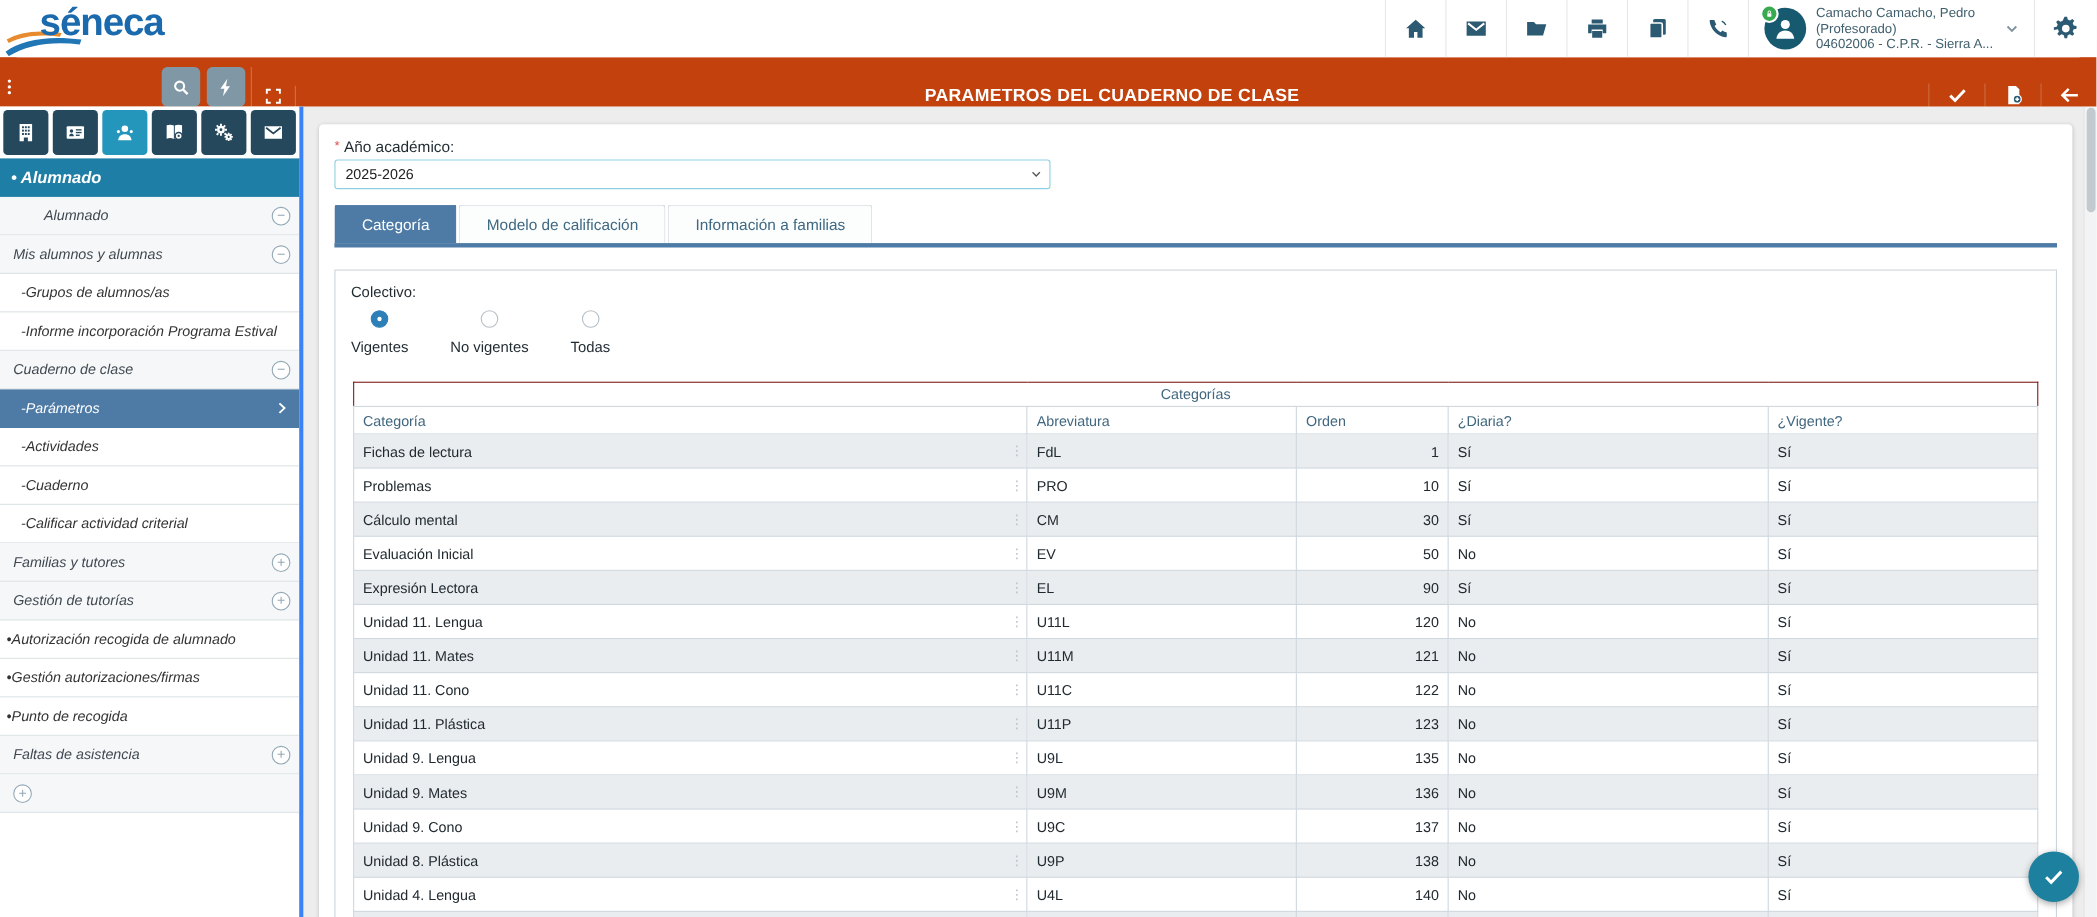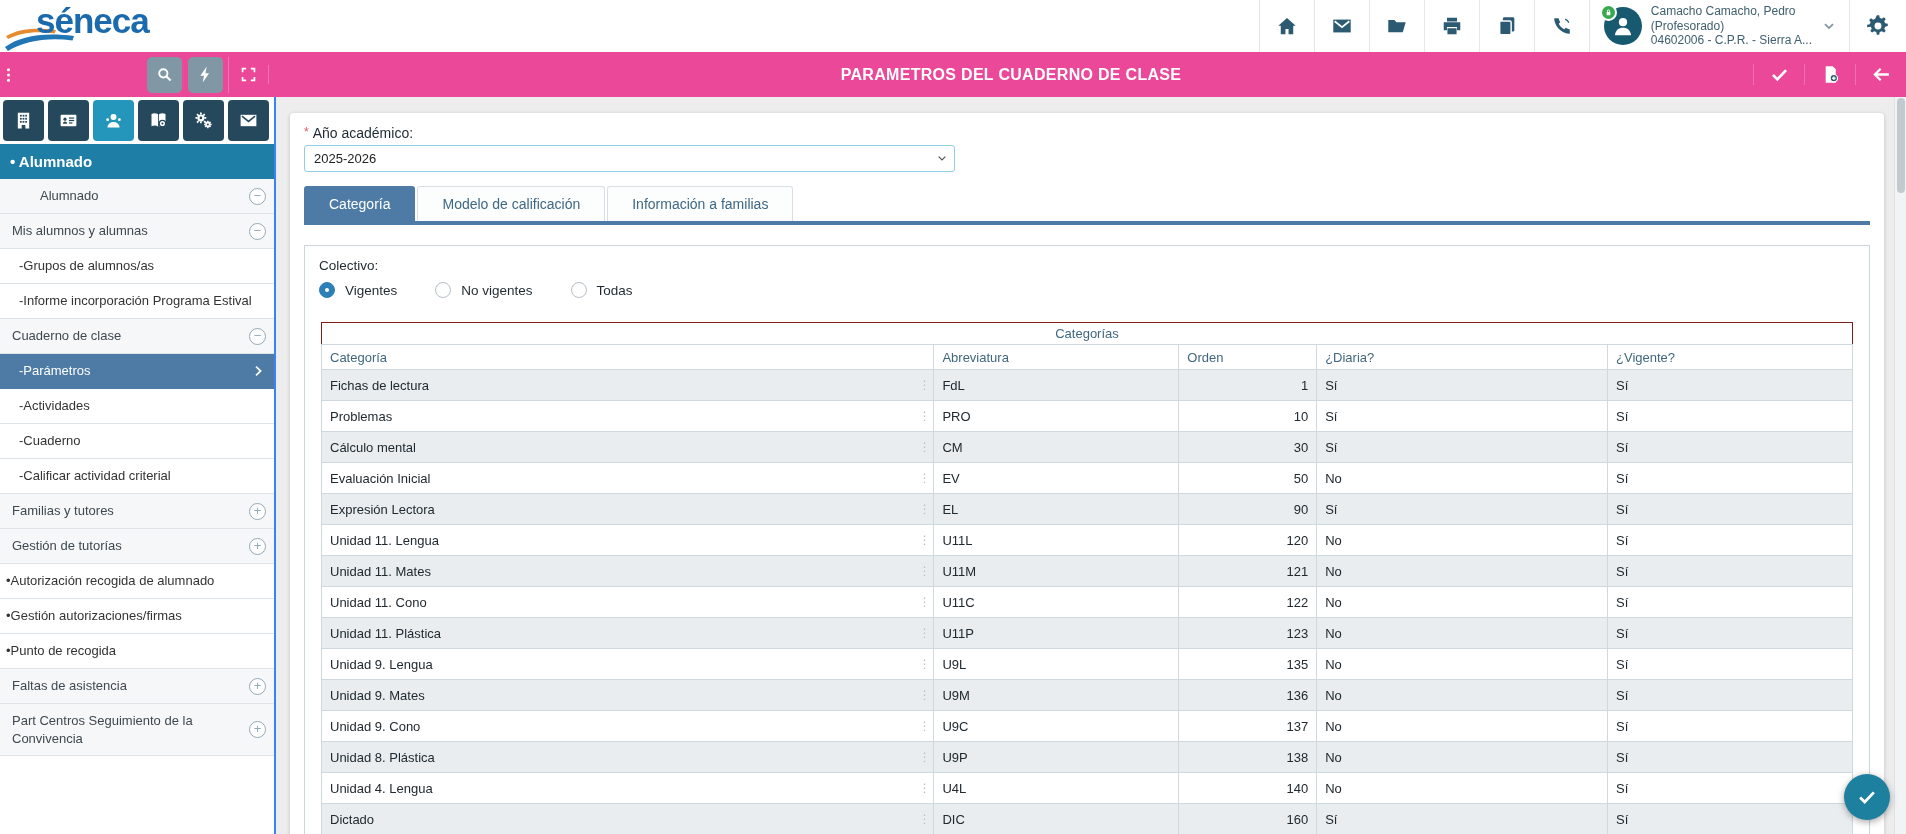--- a/index.html
+++ b/index.html
@@ -14,35 +14,35 @@
   .hicon-bar { display:flex; align-items:center; height:100%; }
   .hsep { width:1px; height:52px; background:#e5e7e9; }
   .hicon { width:54px; height:52px; display:flex; align-items:center; justify-content:center; background:none; border:none; cursor:pointer; }
   .user-block { display:flex; align-items:center; gap:9px; padding:0 12px 0 14px; cursor:pointer; height:100%; }
   .avatar { width:38px; height:38px; border-radius:50%; background:#17596f; position:relative; display:flex; align-items:center; justify-content:center; flex-shrink:0; }
   .avatar-badge { position:absolute; top:-3px; left:-4px; width:17px; height:17px; border-radius:50%; background:#38a94f; border:2px solid #fff; display:flex; align-items:center; justify-content:center; }
   .user-text { font-size:12px; color:#41606e; line-height:1.22; max-width:218px; white-space:nowrap; }
   .gear-btn { width:56px; height:52px; display:flex; align-items:center; justify-content:center; background:none; border:none; cursor:pointer; }
 
   
-  .titlebar { height:45px; background:#ec4899; display:flex; align-items:center; color:#fff; }
+  .titlebar { height:45px; background:#c2410c; display:flex; align-items:flex-end; color:#fff; }
   .tb-left { width:229px; display:flex; align-items:center; gap:6px; padding:0 5px 0 4px; border-right:1px solid rgba(255,255,255,.25); flex-shrink:0; }
   .tb-spacer { flex:1; }
   .dots-btn { background:none; border:none; cursor:pointer; display:flex; align-items:center; }
   .sq-btn { width:35px; height:36px; border-radius:5px; background:#8097a6; border:none; display:flex; align-items:center; justify-content:center; cursor:pointer; }
   .fs-wrap { width:40px; display:flex; align-items:center; justify-content:center; border-right:1px solid rgba(255,255,255,.25); flex-shrink:0; background:none; border-top:none; border-bottom:none; border-left:none; cursor:pointer; }
   .tb-title { flex:1; display:flex; align-items:center; justify-content:center; font-size:16px; font-weight:bold; letter-spacing:.3px; }
   .tb-actions { display:flex; align-items:stretch; }
   .tb-act { width:51px; display:flex; align-items:center; justify-content:center; background:none; border:none; border-left:1px solid rgba(255,255,255,.22); cursor:pointer; }
 
   
   .content { display:flex; height:737px; }
 
   
-  .sidebar { width:276px; background:#fff; display:flex; flex-direction:column; flex-shrink:0; border-right:2px solid #3b82f6; }
+  .sidebar { width:276px; background:#fff; display:flex; flex-direction:column; flex-shrink:0; border-right:4px solid #3b82f6;font-style:italic; }
   .side-tabs { height:47px; background:#fff; display:flex; gap:4px; padding:3px 0 3px 3px; }
   .side-tab { width:41px; height:41px; border-radius:4px; background:#26485d; border:none; display:flex; align-items:center; justify-content:center; cursor:pointer; }
   .side-tab.active { background:#2496bb; }
   .side-header { background:#1e7ea6; color:#fff; font-weight:bold; font-size:15px; padding:9px 10px; }
   .menu { flex:1; overflow:hidden; }
   .menu-item { display:flex; align-items:center; justify-content:space-between; padding:8px 8px 8px 6px; border-bottom:1px solid #dde3e6; font-size:13px; color:#333; cursor:pointer; min-height:35px; }
   .menu-item.group { background:#f6f7f8; color:#3f4850;padding-left:40px; }
   .menu-item.active { background:#4d7ba6; color:#fff; border-bottom-color:#4d7ba6; }
   .menu-item.ind1 { padding-left:12px; }
   .menu-item.ind2 { padding-left:19px; }
@@ -57,21 +57,21 @@
   .select-wrap { position:relative; width:651px; margin-top:4px; }
   .select-wrap select { width:100%; height:27px; border:1px solid #8fcfe3; border-radius:3px; font-size:13px; font-family:"Liberation Sans",sans-serif; padding:0 26px 0 9px; appearance:none; -webkit-appearance:none; background:#fff; color:#222; }
   .sel-chev { position:absolute; right:5px; top:5px; pointer-events:none; }
   .tabs { display:flex; gap:2px; margin-top:14px; }
   .tab { padding:9px 24px; font-size:14px; color:#3e6883; background:#fcfdfd; border:1px solid #d8dfe4; border-bottom:none; border-radius:3px 3px 0 0; cursor:pointer; font-family:"Liberation Sans",sans-serif; }
   .tab.active { background:#4d7ba6; color:#fff; border-color:#4d7ba6; }
   .tab-underline { height:4px; background:#4d7ba6; }
   .panel { margin-top:20px; border:1px solid #ccd5db; padding:12px 14px 0 14px; flex:1; }
   .colectivo-label { font-size:13.5px; color:#1f2a30; }
   .radio-row { display:flex; align-items:center; gap:38px; margin-top:9px; }
-  .radio-opt { display:flex; align-items:center; gap:10px; font-size:13.5px; color:#1f2a30; cursor:pointer; }
+  .radio-opt { display:flex; align-items:center; gap:10px; font-size:13.5px; color:#1f2a30; cursor:pointer;flex-direction:column; }
   .radio { width:16px; height:16px; border-radius:50%; border:1px solid #b6bfc6; background:#fff; position:relative; flex-shrink:0; }
   .radio.sel { background:#2d7fb8; border-color:#2d7fb8; }
   .radio.sel::after { content:""; position:absolute; left:5px; top:5px; width:4px; height:4px; background:#fff; border-radius:50%; }
 
   
   .cat-table { border-collapse:collapse; table-layout:fixed; width:calc(100% - 4px); margin:24px 0 0 2px; font-size:13px; color:#212a30; border:1px solid #7f1d1d; background:#fff; }
   .cat-table th, .cat-table td { padding:0 8px; overflow:hidden; white-space:nowrap; }
   .t-title th { font-weight:normal; color:#41677f; height:22px; text-align:center; border-bottom:1px solid #cfd8de; font-size:13px; }
   .t-head th { font-weight:normal; color:#41677f; text-align:left; height:25px; border:1px solid #cfd8de; }
   .cat-table tbody td { border:1px solid #cfd8de; height:31px; }
@@ -337,21 +337,20 @@
           <span class="mi-label">•Gestión autorizaciones/firmas</span>
         </div>
         <div class="menu-item ind0">
           <span class="mi-label">•Punto de recogida</span>
         </div>
         <div class="menu-item ind1 group">
           <span class="mi-label">Faltas de asistencia</span>
           <span class="toggle">+</span>
         </div>
         <div class="menu-item ind1 group">
-          <span class="mi-label">Part Centros Seguimiento de la Convivencia</span>
           <span class="toggle">+</span>
         </div>
       </div>
   </div>
 
   <div class="main">
     <div class="card">
       <div class="year-label">
         <span class="req">*</span><span>Año académico:</span>
       </div>

